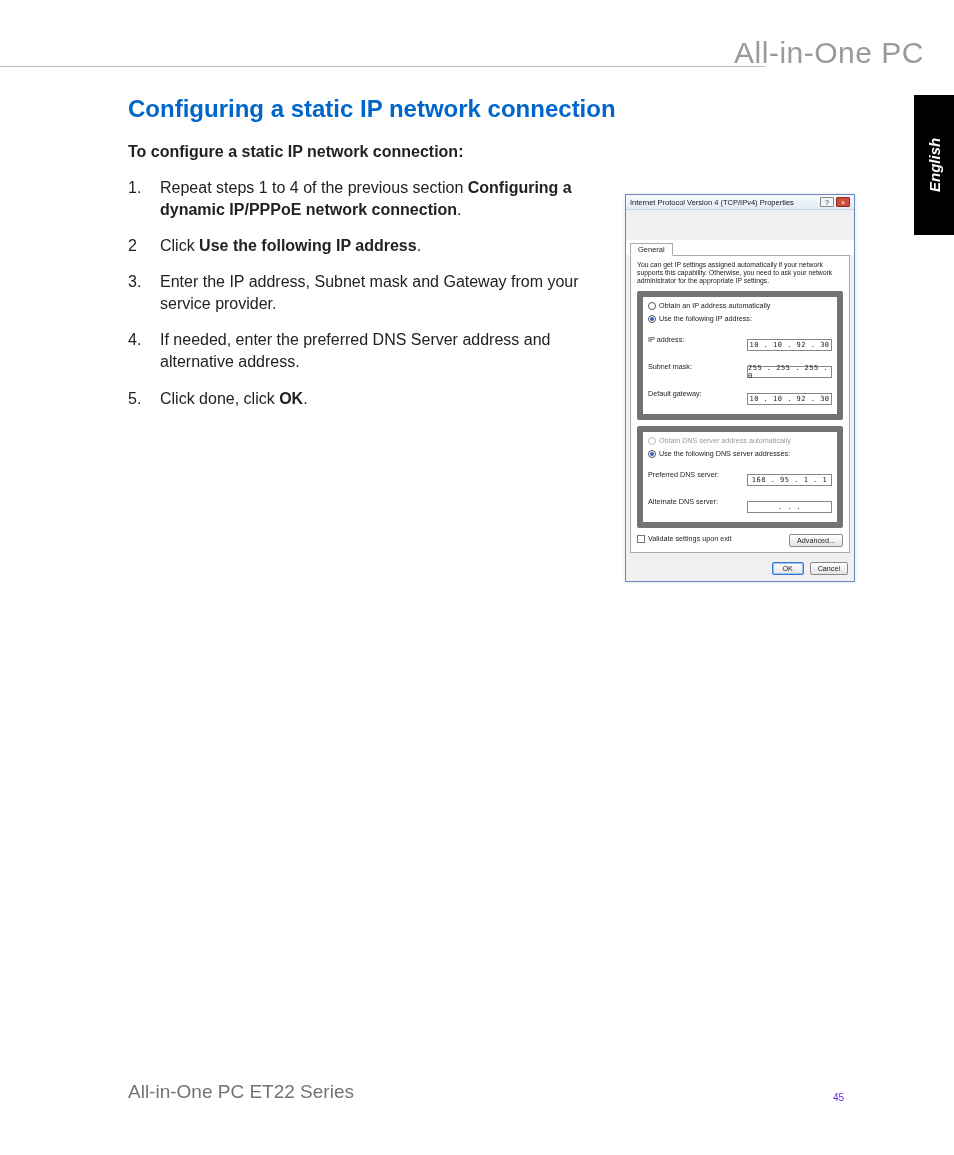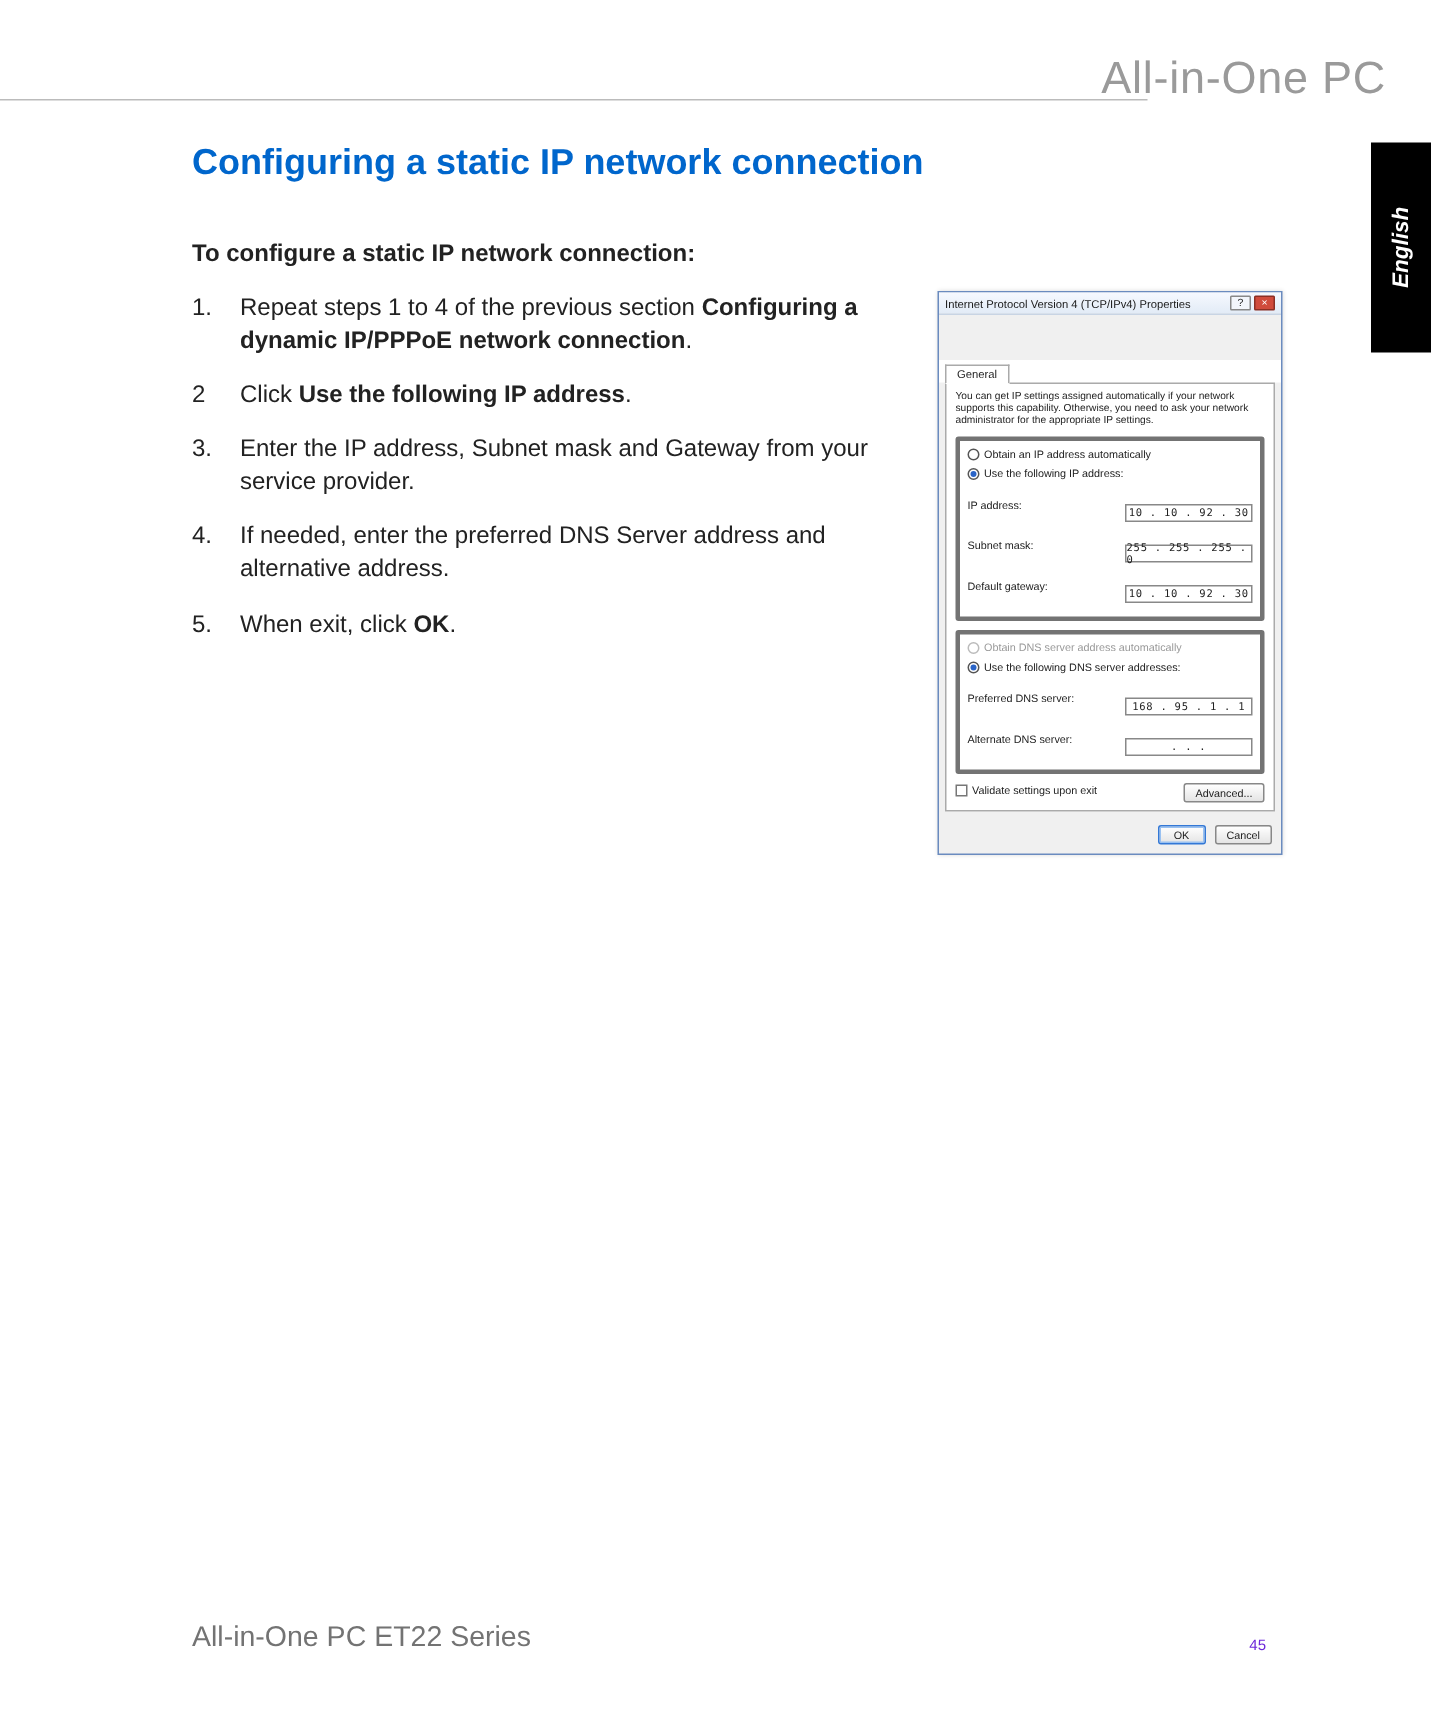--- a/index.html
+++ b/index.html
@@ -49,21 +49,21 @@
   .content {
     position: absolute;
     top: 95px;
     left: 128px;
     width: 740px;
   }
   .section-title {
     color: #0066cc;
     font-size: 24px;
     font-weight: 700;
-    margin-bottom: 38px;
+    margin-bottom: 20px;
   }
   .intro {
     font-size: 16px;
     font-weight: 700;
     margin-bottom: 16px;
   }
   .steps-col {
     width: 480px;
   }
   .step {
@@ -135,21 +135,21 @@
     border: 1px solid #aaa;
     background: #fff;
     padding: 5px 6px;
   }
   .dlg-note {
     font-size: 6.8px;
     line-height: 1.2;
     margin-bottom: 6px;
   }
   .dlg-group {
-    border: 3px solid #737373;
+    border: 6px solid #737373;
     padding: 4px 5px 6px 5px;
     margin-bottom: 6px;
     border-radius: 2px;
   }
   .radio-row, .chk-row {
     display: flex;
     align-items: center;
     font-size: 7.2px;
     margin-bottom: 4px;
     gap: 3px;
@@ -232,21 +232,21 @@
       <span class="num">3.</span>
       <span class="txt">Enter the IP address, Subnet mask and Gateway from your service provider.</span>
     </div>
     <div class="step">
       <span class="num">4.</span>
       <span class="txt">If needed, enter the preferred DNS Server address and alternative address.</span>
     </div>
     <div class="step">
       <span class="num">5.</span>
       <span class="txt">
-        <span>When exit, click </span><span class="bold">OK</span><span>.</span>
+        <span>Click done, click </span><span class="bold">OK</span><span>.</span>
       </span>
     </div>
   </div>
 </div>
 
 <div class="dialog">
   <div class="dlg-titlebar">
     <span class="title">Internet Protocol Version 4 (TCP/IPv4) Properties</span>
     <span class="wbtn">?</span>
     <span class="wbtn close">×</span>

